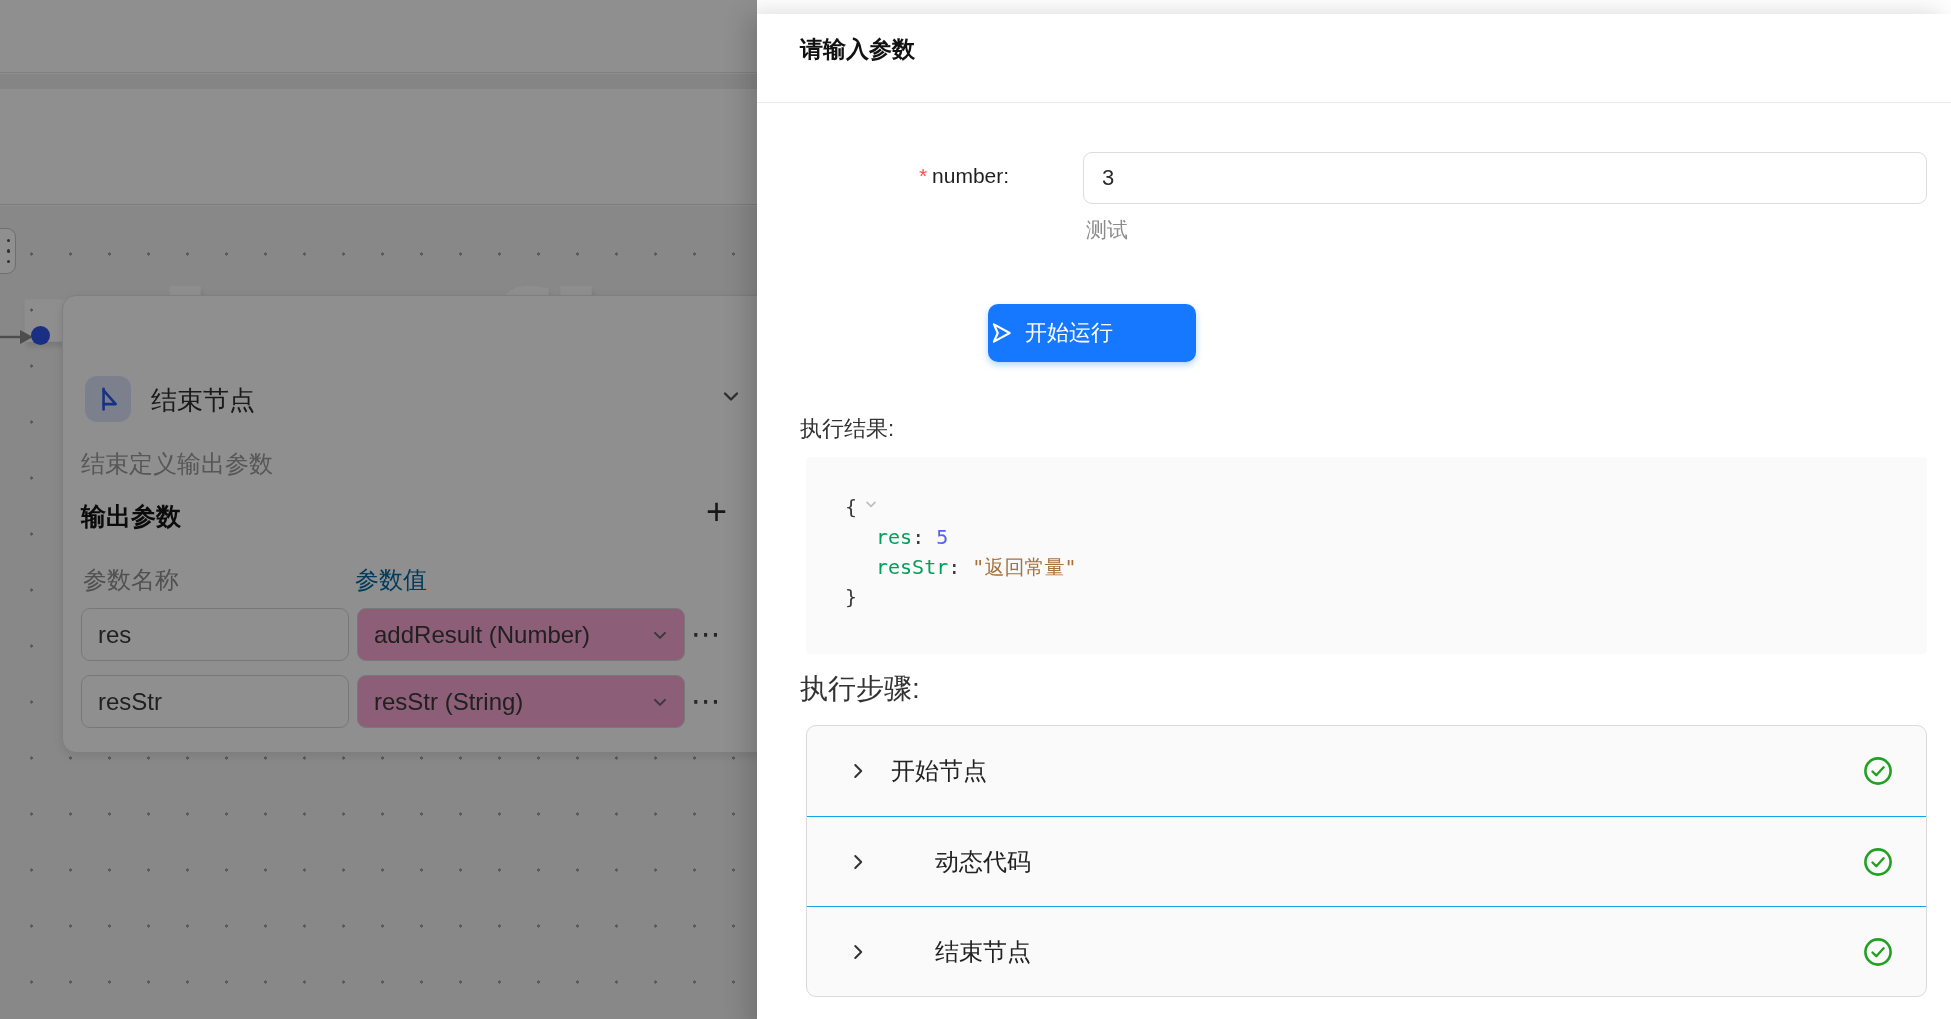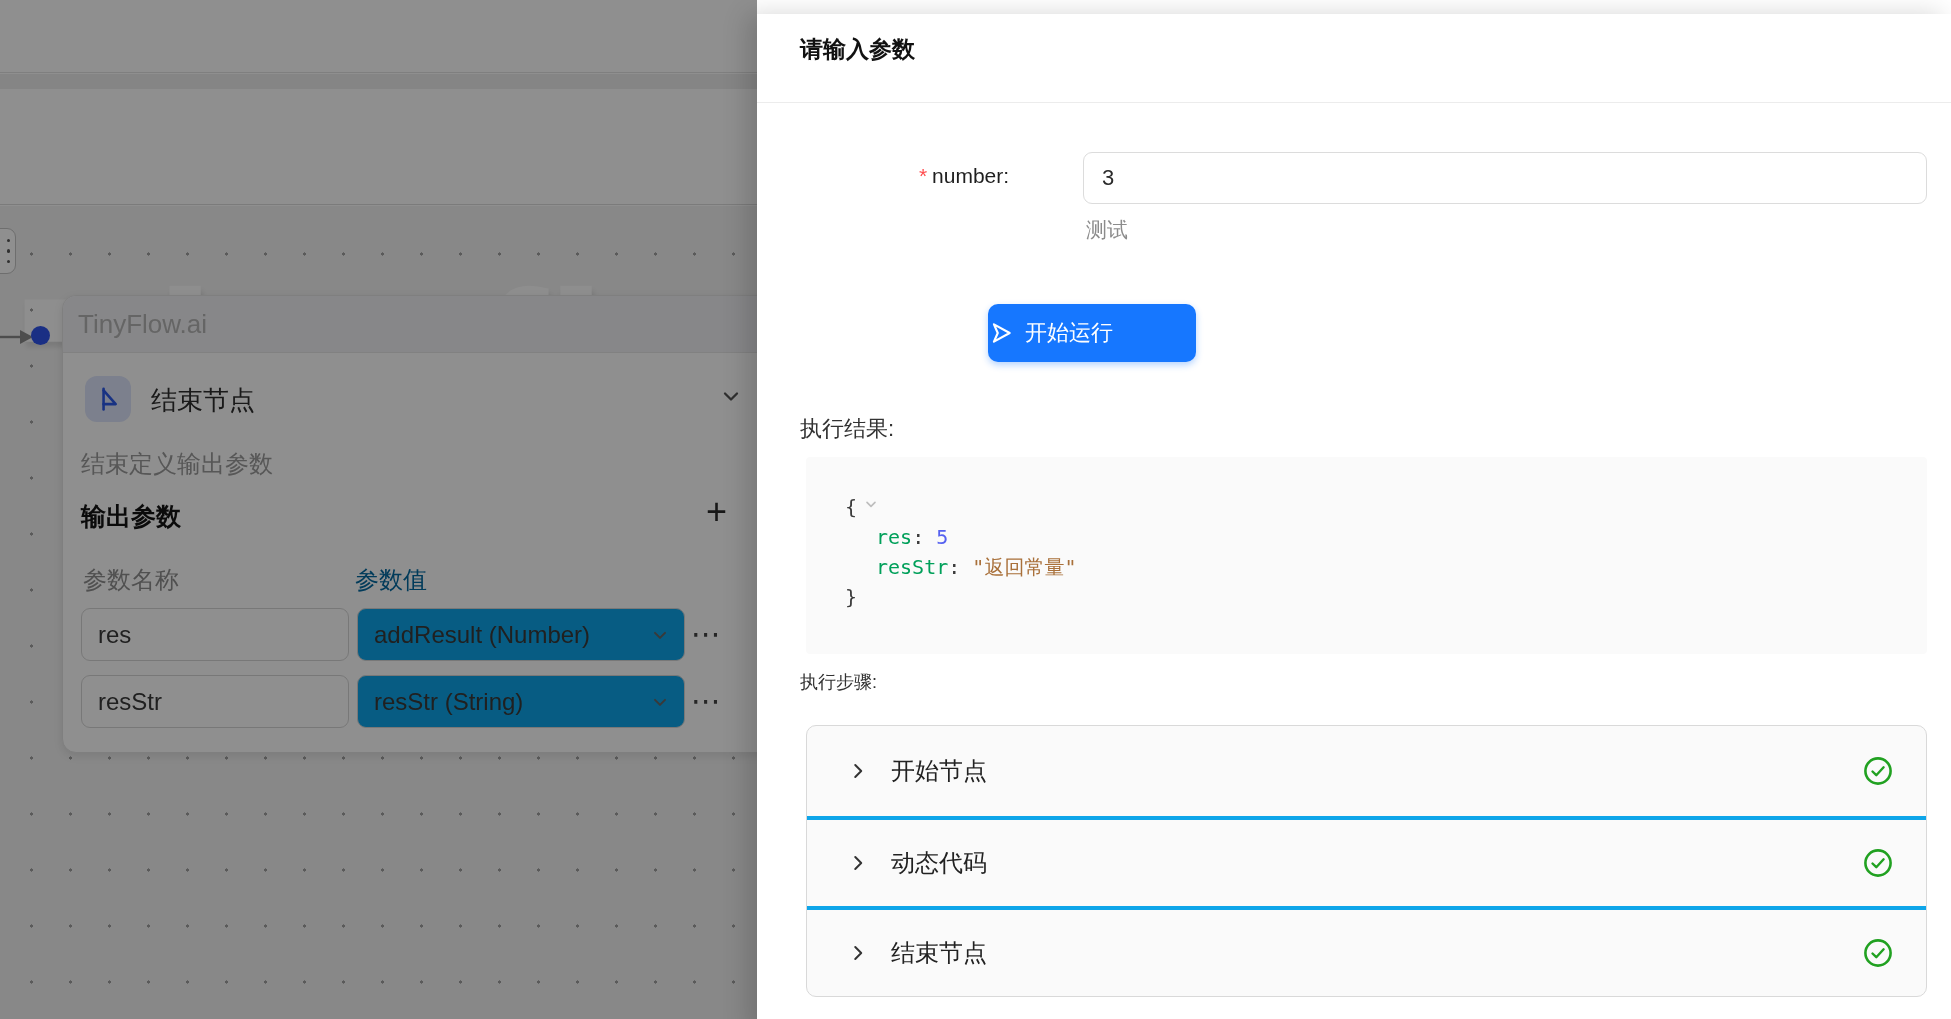--- a/index.html
+++ b/index.html
@@ -46,21 +46,21 @@
   .add-btn { position:absolute; right:76px; top:-6px; font-size:36px; font-weight:300; color:#2b2b2b; cursor:pointer; line-height:1; }
   .col-labels { position:absolute; left:0; top:268px; width:100%; }
   .col-name { position:absolute; left:20px; font-size:24px; color:#8f8f8f;text-align:center; }
   .col-value { position:absolute; left:292px; font-size:24px; color:#0369a1; }
   .param-row { position:absolute; left:0; width:100%; height:53px; }
   .param-row.r1 { top:312px; } .param-row.r2 { top:379px; }
   .param-name { position:absolute; left:18px; top:0; width:268px; height:53px; border:1px solid #d6d6d6;
     border-radius:9px; background:#fff; font-size:24px; color:#3a3a3a; padding:0 16px;
     font-family:"Liberation Sans","DejaVu Sans",sans-serif; }
   .param-select { position:absolute; left:294px; top:0; width:328px; height:53px; border:1px solid #d6d6d6;
-    border-radius:9px; background:#0ea5e9; display:flex; align-items:center; padding:0 14px 0 16px; cursor:pointer; }
+    border-radius:9px; background:#f9a8d4; display:flex; align-items:center; padding:0 14px 0 16px; cursor:pointer; }
   .param-select span { flex:1; font-size:24px; color:#3a3a3a; white-space:nowrap; overflow:hidden; }
   .more-btn { position:absolute; left:628px; top:8px; font-size:30px; color:#444; letter-spacing:1px; cursor:pointer; }
 
   .mask { position:absolute; left:0; top:0; width:757px; height:1019px; background:rgba(0,0,0,.44); }
 
   
   .drawer { position:absolute; left:757px; top:14px; width:1194px; height:1019px; background:#fff;
     box-shadow:-10px 0 24px rgba(0,0,0,.16); }
   .drawer-title { position:absolute; left:43px; top:20px; font-size:23px; font-weight:700; color:#111; }
   .drawer-divider { position:absolute; left:0; top:88px; width:100%; height:1px; background:#ececec; }
@@ -81,25 +81,25 @@
   .json-block { position:absolute; left:49px; top:443px; width:1121px; height:197px; background:#fafafa; border-radius:4px;
     font-family:"DejaVu Sans Mono","Liberation Mono",monospace; font-size:20px; padding-top:35px; }
   .json-line { height:30px; line-height:30px; padding-left:39px; color:#3b3b3b; }
   .json-line.indent { padding-left:70px; }
   .json-key { color:var(--c-json-key,#00a05a); }
   .json-sep { color:#3b3b3b; }
   .json-number { color:var(--c-json-number,#5561f0); }
   .json-string { color:var(--c-json-string,#a9703a); }
   .json-chevron { display:inline-block; vertical-align:2px; margin-left:6px; cursor:pointer; }
 
-  .steps-label { position:absolute; left:43px; top:656px; font-size:18px; color:#333; }
+  .steps-label { position:absolute; left:43px; top:656px; font-size:28px; color:#333; }
   .steps-panel { position:absolute; left:49px; top:711px; width:1121px; height:272px; background:#fafafa;
     border:1px solid #d9d9d9; border-radius:10px; overflow:hidden; }
   .step-row { position:relative; width:100%; height:90px; display:flex; align-items:center; cursor:pointer; }
-  .step-row + .step-row { border-top:4px solid #0ea5e9; }
+  .step-row + .step-row { border-top:1px solid #0ea5e9;gap:44px; }
   .step-chevron { margin-left:40px; display:flex; }
   .step-label { margin-left:22px; font-size:24px; color:#222; }
   .step-status { position:absolute; right:32px; top:50%; transform:translateY(-50%); display:flex; }
 
   svg { display:block; }
 </style>
 </head>
 <body>
 
 <div class="stage">
@@ -121,23 +121,20 @@
           </span>
       </div>
 
       <svg class="edge" width="40" height="24" viewBox="0 0 40 24">
         <path d="M0 12 C 8 12, 13 12, 20 12" stroke="#8a8a8a" stroke-width="2.4" fill="none"></path>
         <path d="M20 5 L33 12 L20 19 Z" fill="#8a8a8a"></path>
       </svg>
       <div class="port-dot"></div>
 
       <div class="node-card">
-        <div class="node-name-input">
-          <span>TinyFlow.ai</span>
-        </div>
 
         <div class="node-title-row">
           <div class="node-icon">
             <svg width="28" height="28" viewBox="0 0 24 24">
               <path d="M8.2 3.2 L8.2 21" stroke="#2c5ae9" stroke-width="2.2" stroke-linecap="round" fill="none"></path>
               <path d="M8.2 4.6 L18.6 16.4 L8.2 16.4" stroke="#2c5ae9" stroke-width="2.2" stroke-linejoin="round" stroke-linecap="round" fill="none"></path>
             </svg>
           </div>
           <div class="node-title">结束节点</div>
           <div class="node-collapse">

